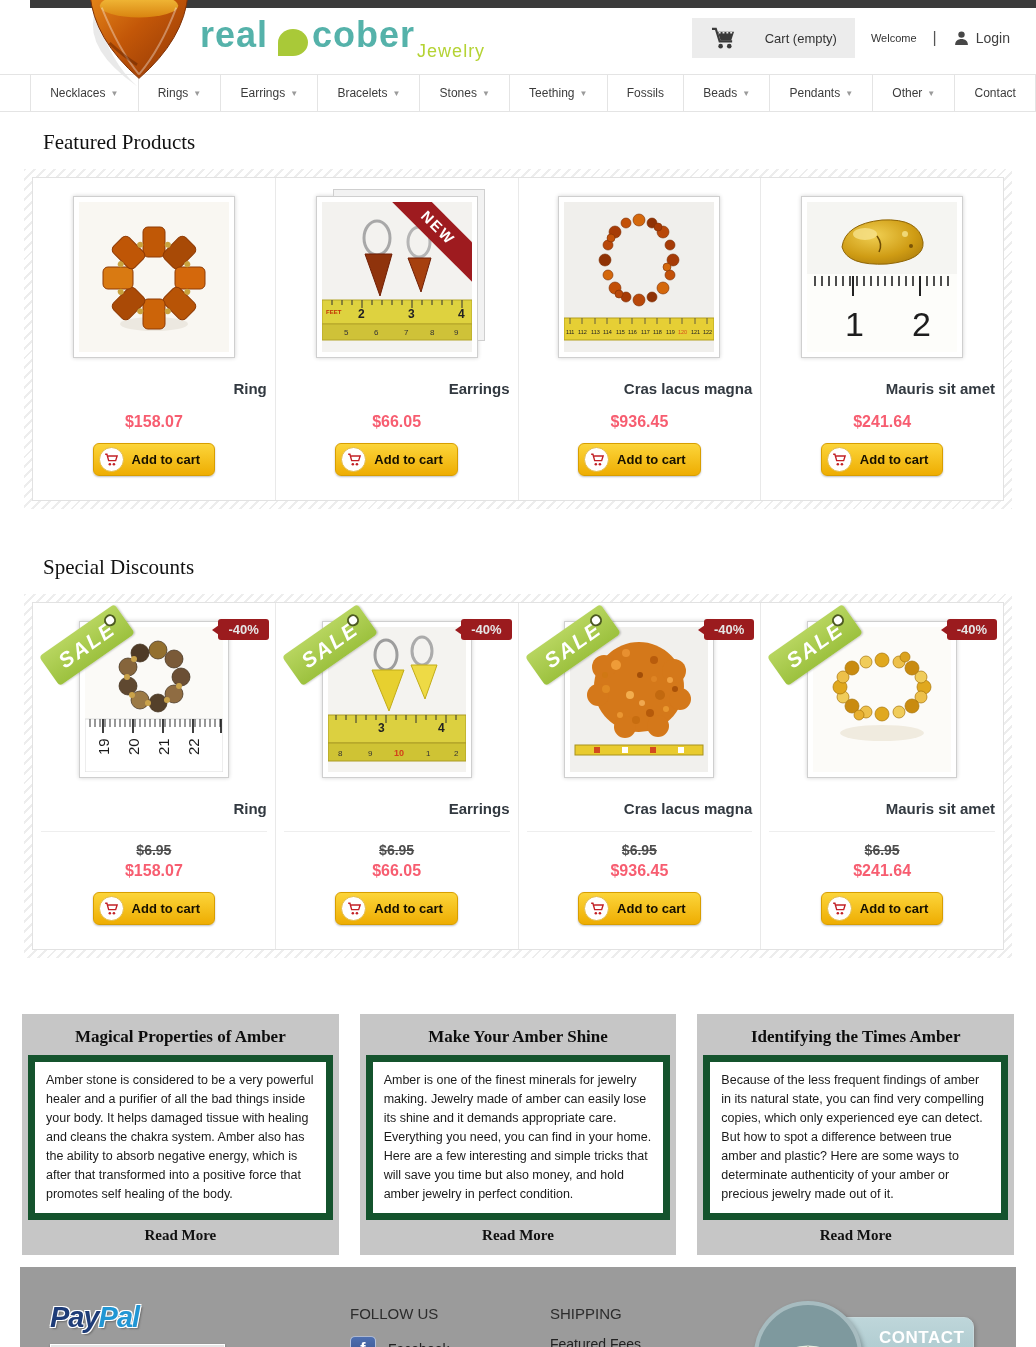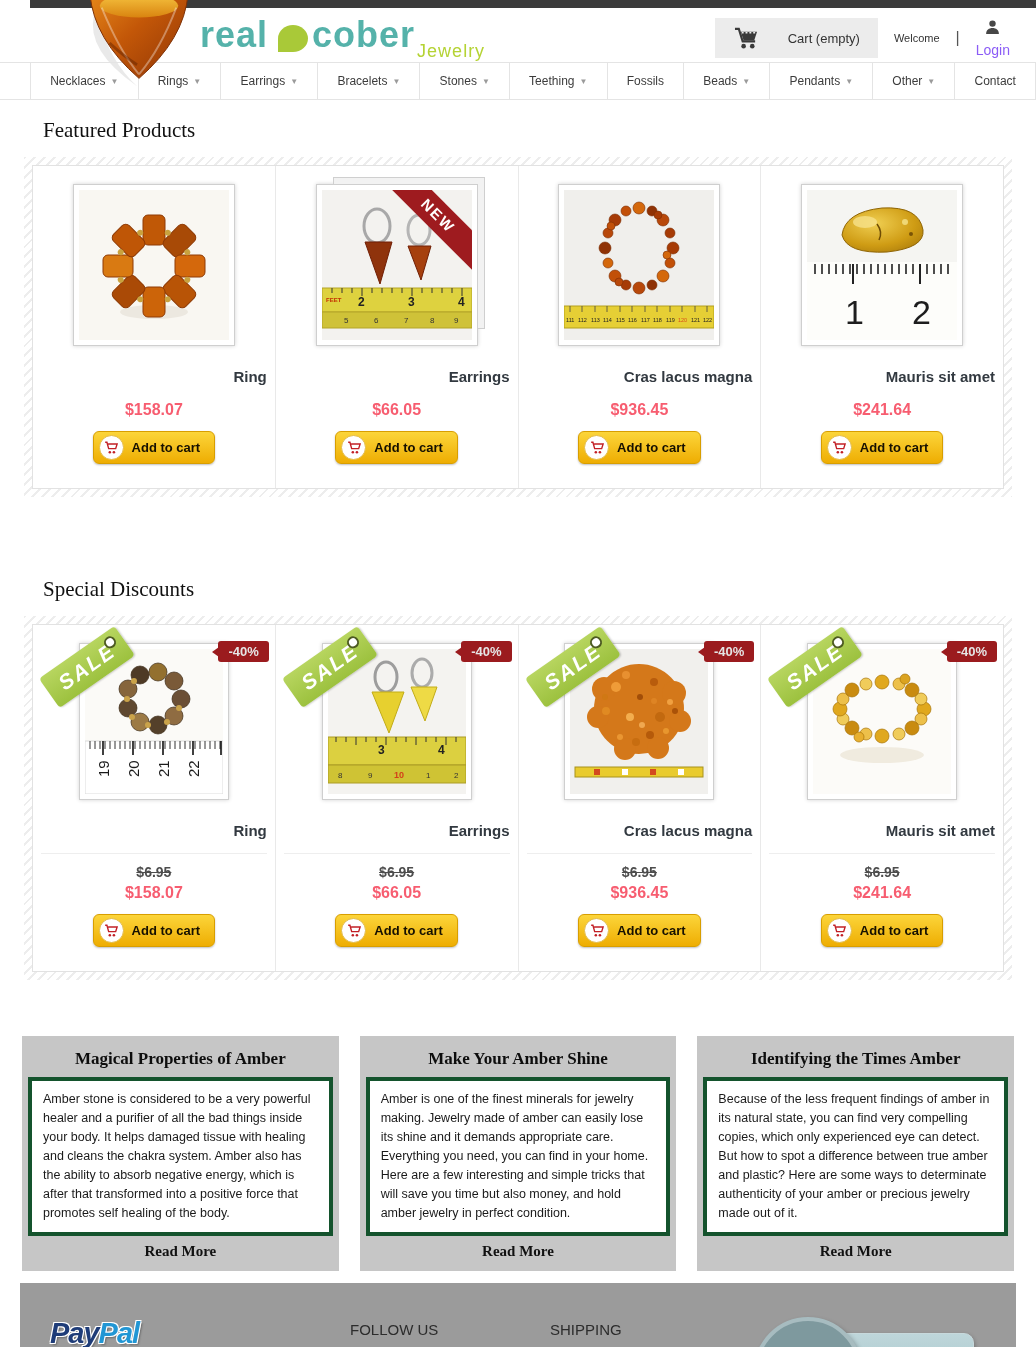--- a/index.html
+++ b/index.html
@@ -2,39 +2,39 @@
 <html><head>
 <meta charset="utf-8">
 <style>
   * { box-sizing: border-box; margin: 0; padding: 0; }
   html,body { width: 1036px; background:#fff; font-family:"Liberation Sans","DejaVu Sans",sans-serif; color:#333; }
 
   
   .topbar { height:8px; background:#3b3b3b; margin-left:30px; }
   .header { position:relative; height:54px; display:flex; align-items:center; }
   .gem { position:absolute; left:80px; top:-16px; z-index:5; }
-  .logo-text { margin-left:200px; display:flex; align-items:center; font-weight:bold; letter-spacing:1px; }
+  .logo-text { margin-left:200px; display:flex; align-items:flex-end; font-weight:bold; letter-spacing:1px; }
   .logo-part { font-size:36px; color:#55b2aa; }
   .logo-blob { display:inline-block; width:30px; height:27px; background:#a9c938; border-radius:50% 50% 50% 0; margin:6px 4px 0 10px; }
   .logo-suffix { font-size:18px; color:#b5d334; font-weight:normal; align-self:flex-end; margin:0 0 -6px 2px; }
   .header-right { position:absolute; right:26px; top:10px; display:flex; align-items:center; gap:16px; }
   .cart-box { background:#ececec; padding:8px 18px; display:flex; align-items:center; gap:28px; font-size:13px; color:#333; cursor:pointer; }
   .welcome { font-size:11px; color:#333; }
   .hsep { color:#555; font-size:16px; }
-  .login { display:flex; align-items:center; gap:6px; font-size:14px; color:#8b5cf6; cursor:pointer;flex-direction:column; }
+  .login { display:flex; align-items:center; gap:6px; font-size:14px; color:#404040; cursor:pointer; }
 
   
-  .nav { display:flex; border-top:1px solid #e4e4e4; border-bottom:1px solid #e4e4e4; margin-top:0; padding-left:30px; }
+  .nav { display:flex; border-top:1px solid #e4e4e4; border-bottom:1px solid #e4e4e4; margin-top:12px; padding-left:30px; }
   .nav-item { flex:1 1 auto; text-align:center; padding:11px 8px; font-size:12px; color:#3c3c3c; border-left:1px solid #e4e4e4; cursor:pointer; white-space:nowrap; }
   .nav-item:last-child { border-right:1px solid #e4e4e4; }
   .chev { display:inline-block; margin-left:5px; color:#9a9a9a; font-size:8px; vertical-align:1px; }
 
   
   h2.sec { font-family:"Liberation Serif","DejaVu Serif",serif; font-weight:normal; font-size:21px; color:#111; margin:18px 0 14px 43px; }
-  h2.sec.second { margin-top:80px; }
+  h2.sec.second { margin-top:46px; }
   .row-wrap { margin:0 24px; padding:8px; background:repeating-linear-gradient(135deg,#ededed 0 2px,#ffffff 2px 7px); }
   .row { display:flex; background:#fff; border:1px solid #e2e2e2; }
   .card { flex:1 1 0; position:relative; text-align:center; padding:18px 8px 24px; border-right:1px solid #e9e9e9; }
   .card:last-child { border-right:none; }
   .img-frame { display:inline-block; background:#fff; padding:5px; border:1px solid #cfcfcf; box-shadow:0 0 4px rgba(0,0,0,.18); }
   .img-frame.layered { box-shadow:12px -12px 0 -6px #f2f2f2, 12px -12px 0 -5px #cfcfcf, 0 0 4px rgba(0,0,0,.18); }
   .img-frame svg { display:block; }
   .p-name { font-weight:bold; font-size:15px; color:#323940; margin-top:18px;text-align:right; }
   .p-price { font-weight:bold; font-size:16px; color:#f75d70; margin-top:16px; }
   .price-zone { border-top:1px solid #eee; margin-top:14px; padding-top:10px; }
@@ -45,21 +45,21 @@
 
   .sale-tag { position:absolute; top:24px; left:8px; width:92px; height:36px; background:linear-gradient(#b7d55f,#9cc13e); transform:rotate(-35deg); border-radius:4px; color:#fff; font-weight:bold; font-style:italic; font-size:21px; letter-spacing:2px; line-height:36px; text-align:center; z-index:4; box-shadow:1px 1px 2px rgba(0,0,0,.2); }
   .sale-tag::after { content:""; position:absolute; right:7px; top:5px; width:8px; height:8px; background:#fff; border:2px solid #4d5a22; border-radius:50%; }
   .pct-badge { position:absolute; top:16px; right:6px; background:#9b1b1e; color:#e5e5e5; font-weight:bold; font-size:13px; padding:3px 10px; border-radius:3px; z-index:4; }
   .pct-badge::before { content:""; position:absolute; left:-6px; top:50%; transform:translateY(-50%); border-right:7px solid #9b1b1e; border-top:5px solid transparent; border-bottom:5px solid transparent; }
 
   
   .articles { display:flex; gap:21px; margin:56px 22px 0;align-items:flex-end; }
   .article { flex:1 1 0; background:#c6c6c6; padding:6px; }
   .article h3 { font-family:"Liberation Serif","DejaVu Serif",serif; font-size:17px; color:#0d0d0d; text-align:center; padding:7px 0 8px; }
-  .article .body { background:#fff; border:4px solid #14532d; padding:9px 11px; font-size:12.5px; line-height:19px; color:#1a1a1a; min-height:118px; }
+  .article .body { background:#fff; border:7px solid #14532d; padding:9px 11px; font-size:12.5px; line-height:19px; color:#1a1a1a; min-height:118px; }
   .article .more { font-family:"Liberation Serif","DejaVu Serif",serif; font-weight:bold; font-size:15px; color:#111; text-align:center; padding:7px 0 5px; cursor:pointer; }
 
   
   .footer { margin:12px 20px 0; background:#9b9b9b; padding:34px 30px 14px; }
   .f-cols { display:flex; }
   .f-col1 { width:300px; }
   .paypal { font-size:29px; font-weight:bold; font-style:italic; letter-spacing:-1px;
             text-shadow:1px 1px 0 #fff,-1px -1px 0 #fff,1px -1px 0 #fff,-1px 1px 0 #fff,2px 2px 2px rgba(0,0,0,.3); }
   .paypal .p1 { color:#1e3c78; } .paypal .p2 { color:#2196d4; }
   .cards-strip { margin-top:10px; background:#e6e6e6; border:1px solid #fff; padding:5px; display:inline-flex; gap:5px; box-shadow:0 1px 2px rgba(0,0,0,.3); }

